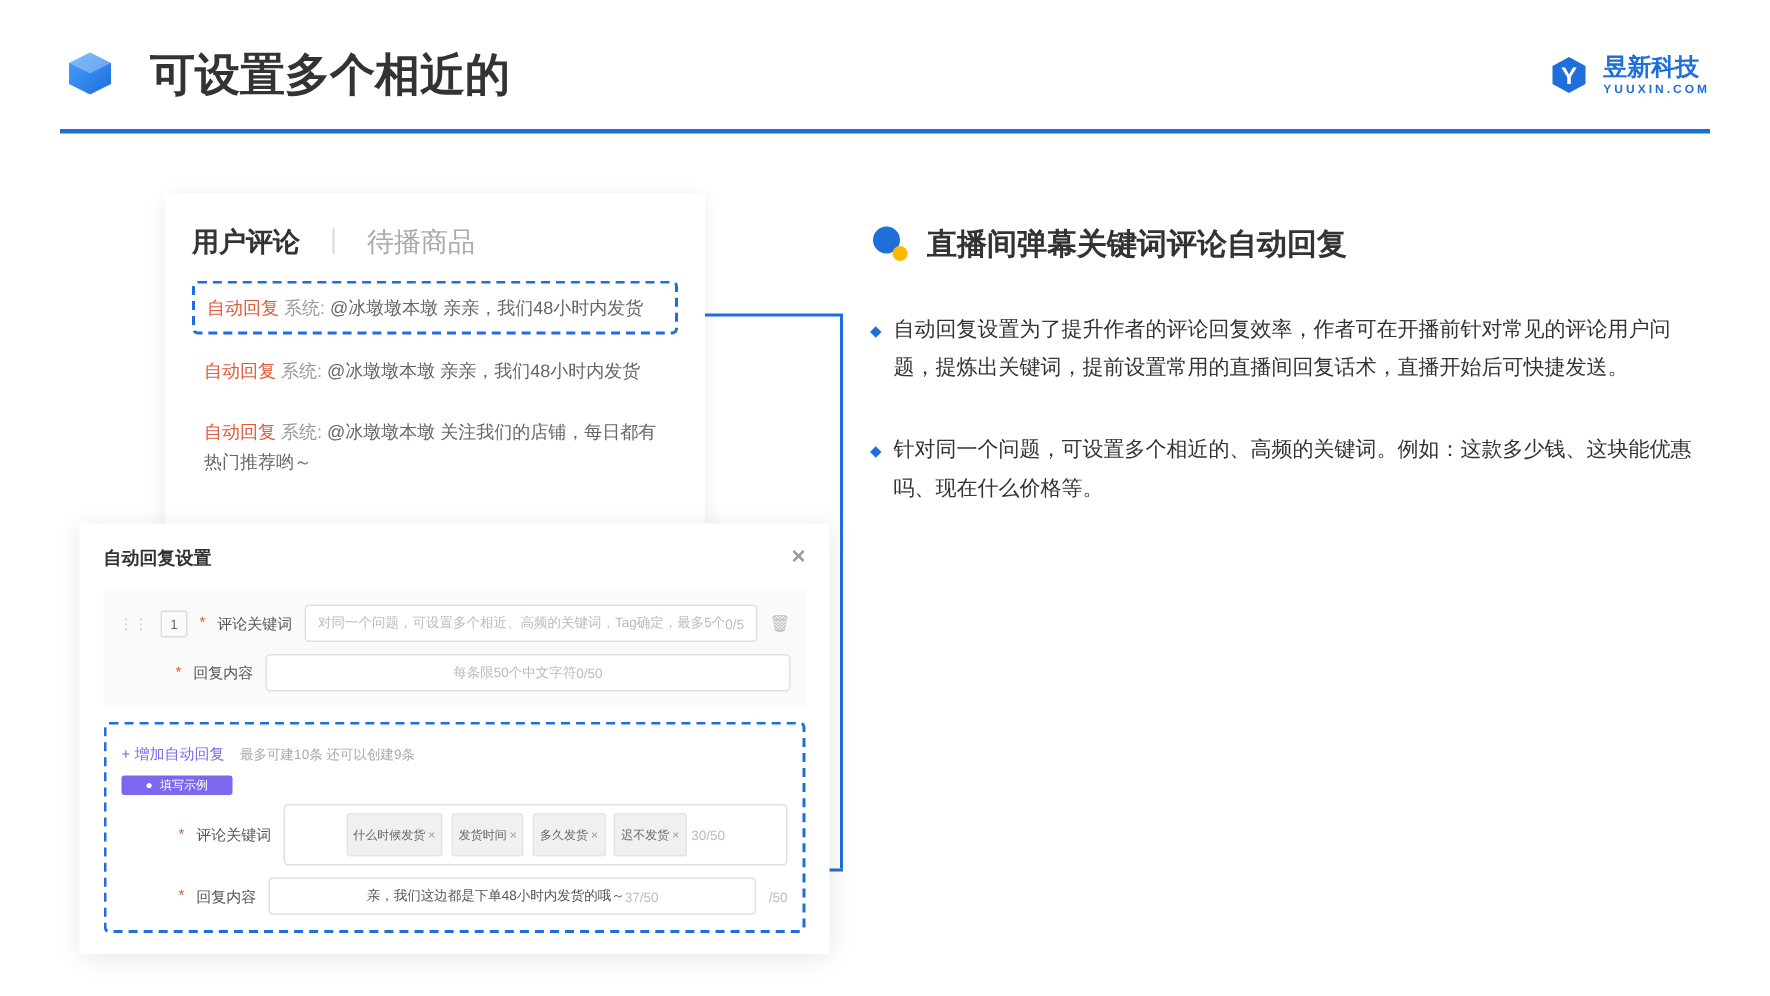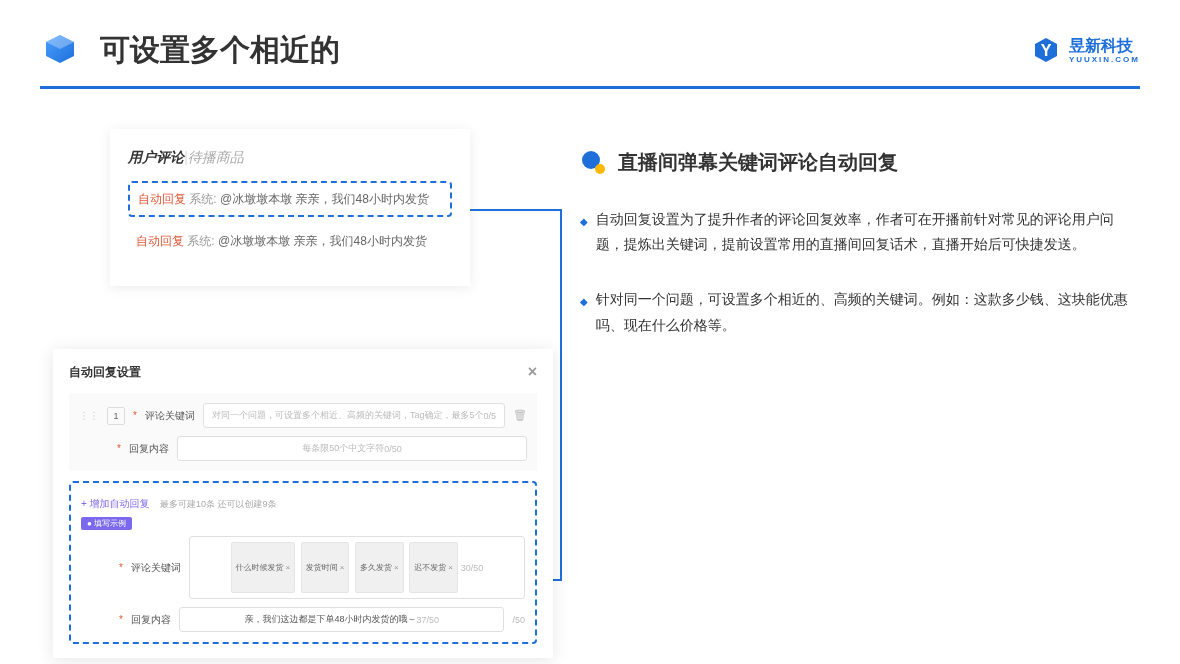--- a/index.html
+++ b/index.html
@@ -15,21 +15,21 @@
 .brand-sub { color: #1e6fd9; font-size: 8px; letter-spacing: 2px; font-weight: 600; }
 .header-rule { height: 3px; background: #1e6fd9; margin: 0 40px; }
 
 
 .main { display: flex; padding: 40px; gap: 40px; }
 .left-col { width: 500px; position: relative; }
 .right-col { flex: 1; padding-top: 20px; }
 
 
 .comments-card { background: #fff; box-shadow: 0 2px 12px rgba(0,0,0,0.08); padding: 20px 18px; width: 360px; margin-left: 70px; position: relative; }
-.tabs { display: flex; font-size: 14px; margin-bottom: 14px; font-style: italic; }
+.tabs { display: flex; gap: 20px; font-size: 18px; margin-bottom: 14px; }
 .tab { color: #aaa; }
 .tab.active { color: #333; font-weight: 600; }
 .tab-sep { color: #ddd; }
 .comment-row { font-size: 12px; color: #666; line-height: 1.7; margin-bottom: 8px; padding: 6px 8px; }
 .comment-row.highlight { border: 2px dashed #1e6fd9; border-radius: 4px; }
 .auto-tag { color: #e05a3a; font-weight: 500; }
 .sys-tag { color: #999; }
 
 
 .connector-v { position: absolute; border-left: 2px solid #1e6fd9; left: 520px; top: 80px; height: 370px; }
@@ -48,22 +48,22 @@
 .req-star { color: #e05a3a; }
 .label { color: #555; font-size: 10px; }
 .input-box { flex: 1; border: 1px solid #e0e0e0; border-radius: 3px; padding: 5px 8px; background: #fff; color: #bbb; font-size: 9px; display: flex; justify-content: center; align-items: center; min-height: 24px; }
 .input-box .counter { color: #bbb; font-size: 9px; }
 .input-box.filled { color: #555; }
 .trash { color: #bbb; font-size: 11px; }
 
 .example-group { border: 2px dashed #1e6fd9; border-radius: 4px; padding: 10px; }
 .add-link { color: #7b68ee; font-size: 10px; }
 .add-hint { color: #aaa; font-size: 9px; margin-left: 6px; }
-.example-badge { background: #7b68ee; color: #fff; font-size: 8px; padding: 1px 6px; border-radius: 2px; display: inline-block; margin: 6px 0; }
-.tag-chip { background: #f0f0f0; border: 1px solid #e5e5e5; border-radius: 2px; padding: 19px 4px; font-size: 8px; color: #666; margin-right: 3px; display: inline-flex; align-items: center; }
+.example-badge { background: #7b68ee; color: #fff; font-size: 8px; padding: 1px 16px; border-radius: 2px; display: inline-block; margin: 6px 0; font-family: Liberation Mono, monospace; }
+.tag-chip { background: #f0f0f0; border: 1px solid #e5e5e5; border-radius: 2px; padding: 8px 4px; font-size: 8px; color: #666; margin-right: 3px; display: inline-flex; align-items: center; }
 .tag-x { color: #999; margin-left: 2px; font-size: 8px; }
 .indent { margin-left: 38px; }
 
 
 .section-header { display: flex; gap: 10px; margin-bottom: 30px; }
 .bubble-icon { width: 28px; height: 28px; }
 .section-title { font-size: 20px; font-weight: 600; color: #333; }
 .bullet-item { display: flex; gap: 8px; margin-bottom: 30px; font-size: 14px; color: #333; line-height: 1.8; }
 .diamond { color: #1e6fd9; font-size: 10px; flex-shrink: 0; margin-top: 6px; }
 </style>
@@ -111,20 +111,25 @@
       <div class="comment-row highlight">
         <span class="auto-tag">自动回复</span>
         <span class="sys-tag">系统:</span>
         <span>@冰墩墩本墩 亲亲，我们48小时内发货</span>
       </div>
       <div class="comment-row">
         <span class="auto-tag">自动回复</span>
         <span class="sys-tag">系统:</span>
         <span>@冰墩墩本墩 亲亲，我们48小时内发货</span>
       </div>
+      <div class="comment-row">
+        <span class="auto-tag">自动回复</span>
+        <span class="sys-tag">系统:</span>
+        <span>@冰墩墩本墩 关注我们的店铺，每日都有热门推荐哟～</span>
+      </div>
     </div>
 
     <div class="connector-h1"></div>
     <div class="connector-v"></div>
     <div class="connector-h2"></div>
 
     <div class="modal">
       <div class="modal-header">
         <span>自动回复设置</span>
         <span class="close-x">×</span>

